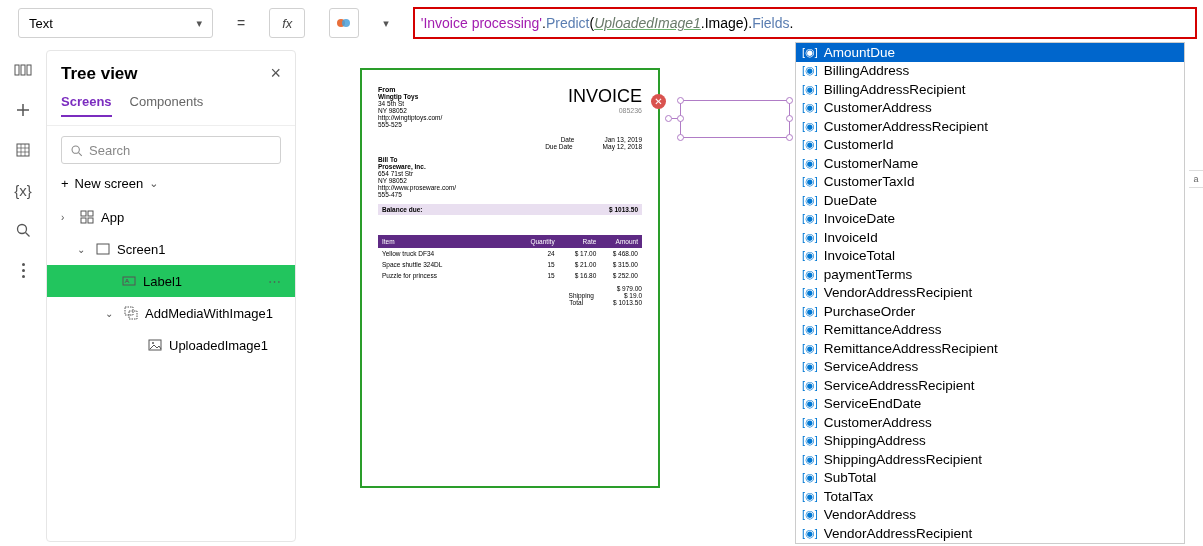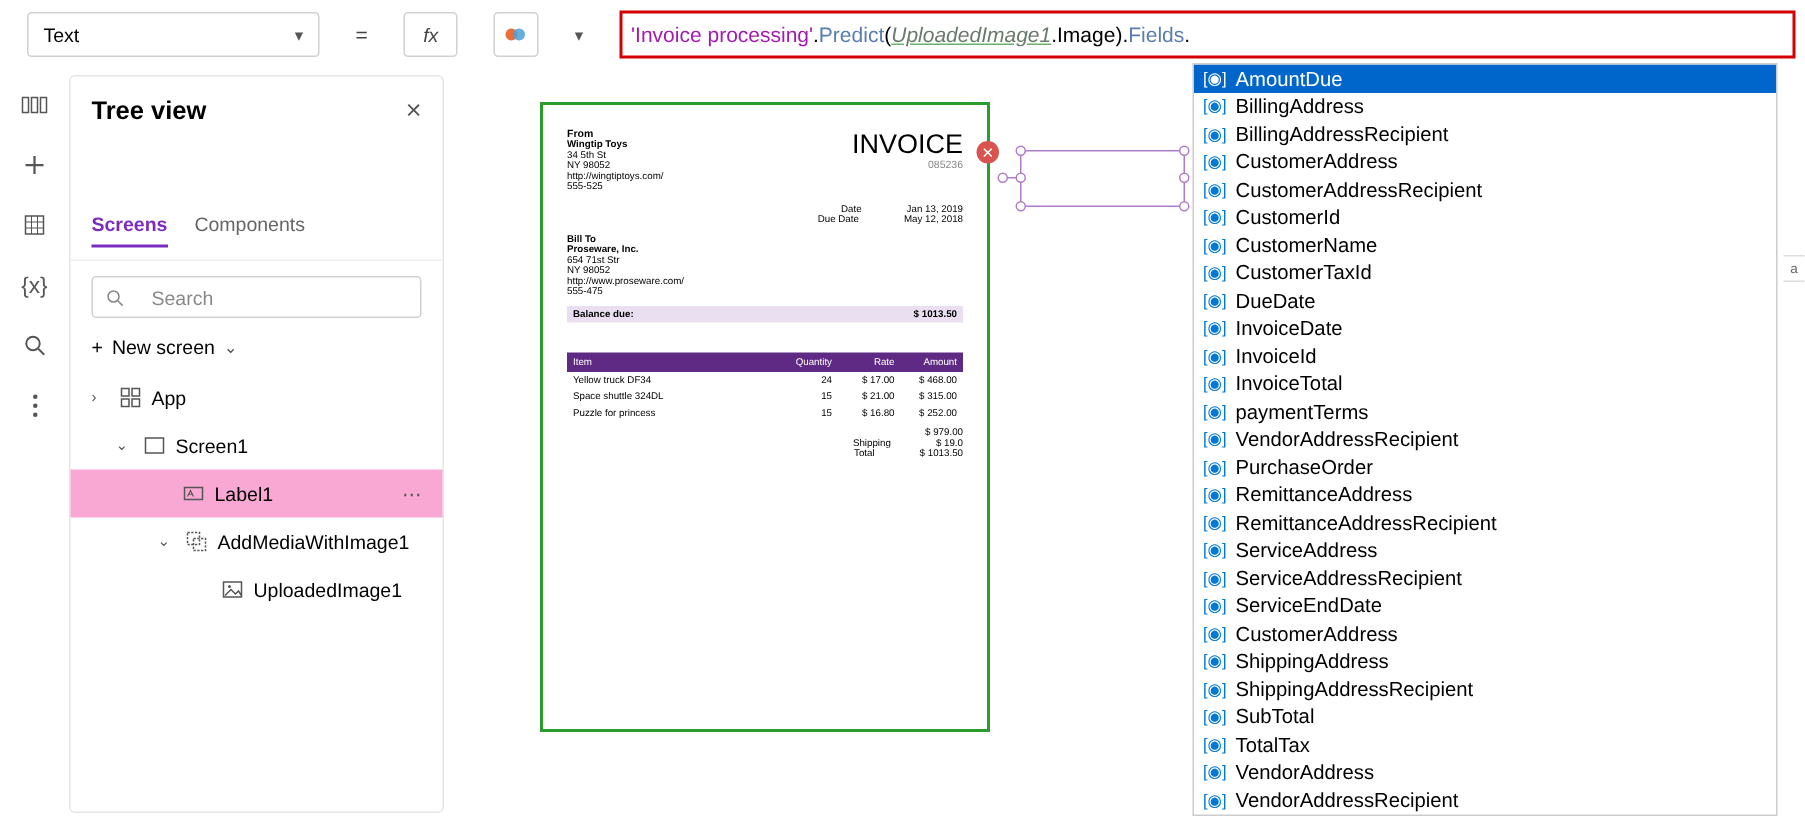--- a/index.html
+++ b/index.html
@@ -18,32 +18,32 @@
 
 .left-nav { position: absolute; top: 50px; left: 0; width: 46px; bottom: 0; }
 .nav-item { width: 46px; height: 40px; display: flex; align-items: center; justify-content: center; color: #555; font-size: 16px; cursor: pointer; }
 .nav-item.dots { flex-direction: column; gap: 3px; }
 .nav-item.dots span { width: 3px; height: 3px; background: #555; border-radius: 50%; }
 
 .panel { position: absolute; top: 50px; left: 46px; width: 250px; bottom: 4px; border: 1px solid #e6e6e6; border-radius: 4px; padding: 12px 0; }
 .panel-head { display: flex; justify-content: space-between; align-items: center; padding: 0 14px 10px; }
 .panel-title { font-size: 17px; font-weight: 600; }
 .close-x { font-size: 18px; color: #555; cursor: pointer; }
-.panel-tabs { display: flex; gap: 18px; padding: 0 14px 8px; border-bottom: 1px solid #eee; margin-top: 48px; }
+.panel-tabs { display: flex; gap: 18px; padding: 0 14px 8px; border-bottom: 1px solid #eee; }
 .tab { font-size: 13px; padding-bottom: 6px; cursor: pointer; color: #666; }
 .tab.active { color: #7b2cbf; border-bottom: 2px solid #7b2cbf; font-weight: 600; }
-.search-box { margin: 10px 14px 6px; height: 28px; border: 1px solid #d1d1d1; border-radius: 3px; display: flex; align-items: center; padding: 0 8px; gap: 18px; font-size: 13px; color: #888; }
+.search-box { margin: 10px 14px 6px; height: 28px; border: 1px solid #d1d1d1; border-radius: 3px; display: flex; align-items: center; padding: 0 8px; gap: 6px; font-size: 13px; color: #888; }
 .new-screen { padding: 6px 14px 10px; font-size: 13px; display: flex; align-items: center; gap: 6px; cursor: pointer; }
 
 .tree { font-size: 13px; }
 .tree-row { display: flex; align-items: center; height: 32px; padding-left: 14px; gap: 6px; cursor: pointer; }
 .tree-row.indent1 { padding-left: 30px; }
 .tree-row.indent2 { padding-left: 74px; }
 .tree-row.indent3 { padding-left: 100px; }
-.tree-row.selected { background: #f9a8d4; }
+.tree-row.selected { background: #22c55e; }
 .tree-row .more { margin-left: auto; margin-right: 14px; color: #555; display: none; }
 .tree-row.selected .more { display: block; }
 .chev { font-size: 10px; color: #555; width: 12px; }
 .icon-box { width: 16px; height: 16px; display: flex; align-items: center; justify-content: center; font-size: 12px; color: #555; }
 
 .canvas { position: absolute; top: 68px; left: 360px; right: 400px; bottom: 10px; }
 .invoice { position: relative; width: 300px; height: 420px; border: 2px solid #2a9d2a; background: #fff; padding: 16px; font-size: 6.5px; }
 .inv-head { display: flex; justify-content: space-between; }
 .inv-from-lab { font-weight: 700; font-size: 7px; }
 .inv-title { font-size: 18px; font-weight: 400; text-align: left; }

